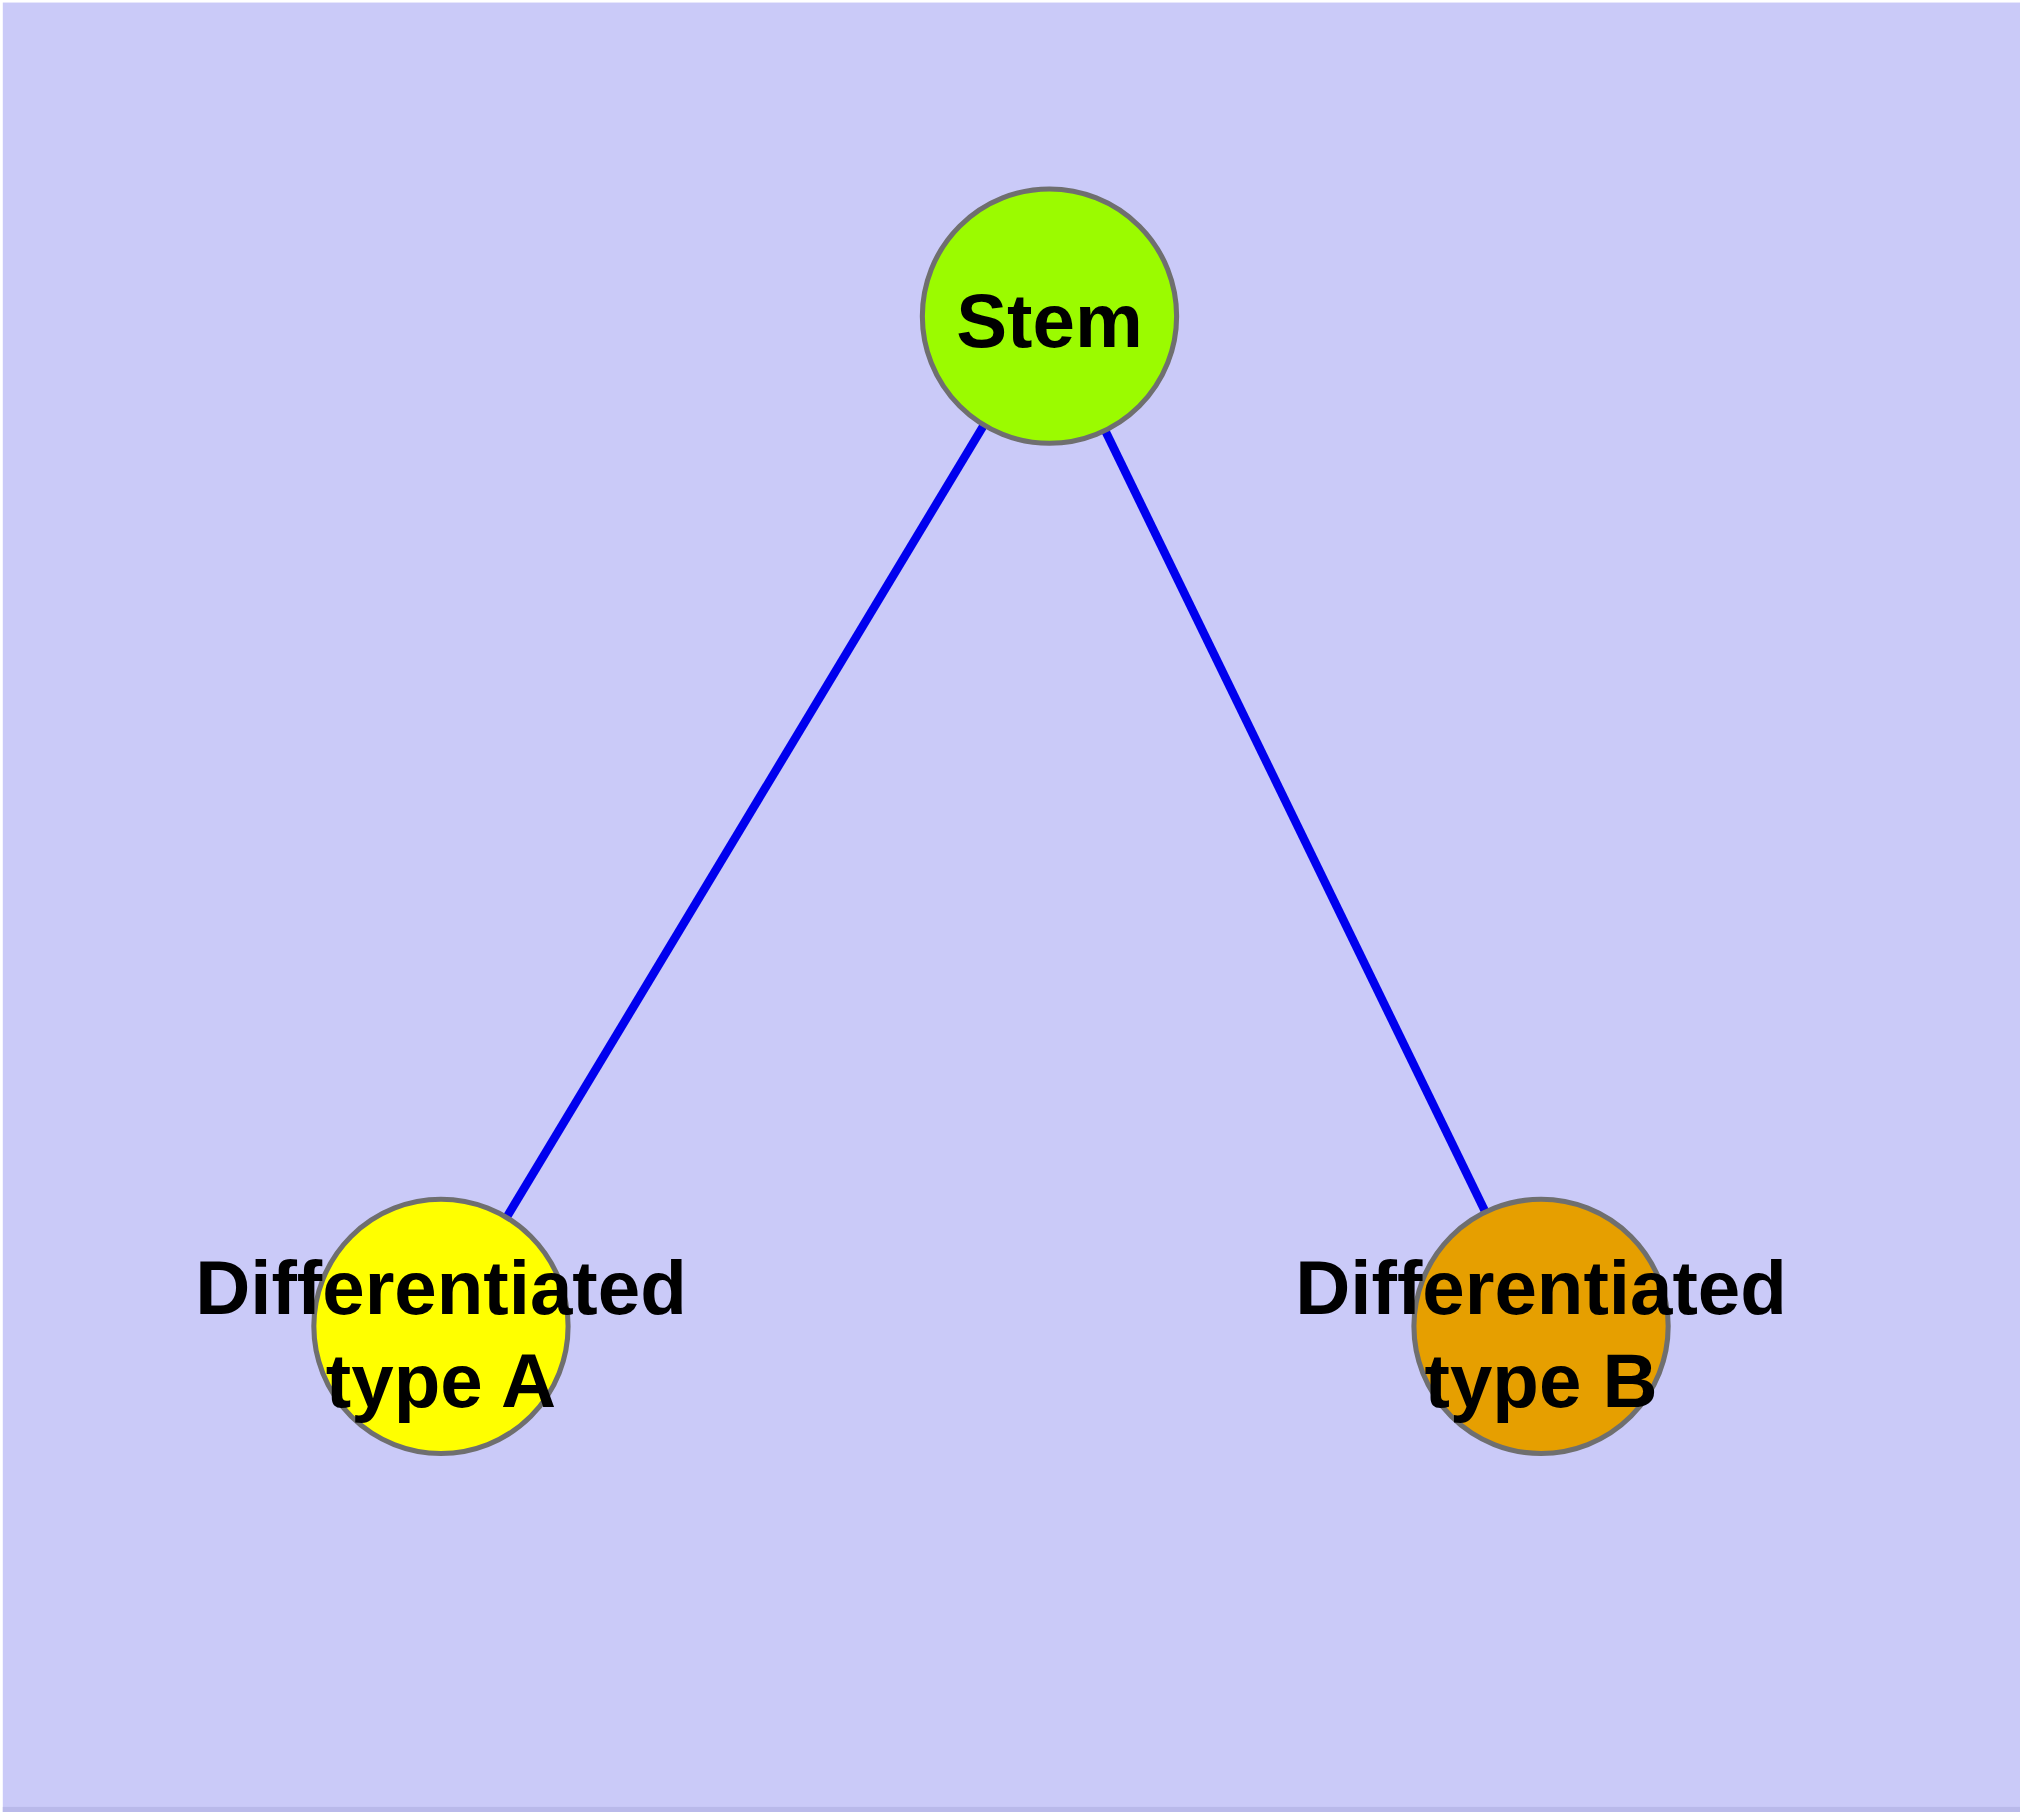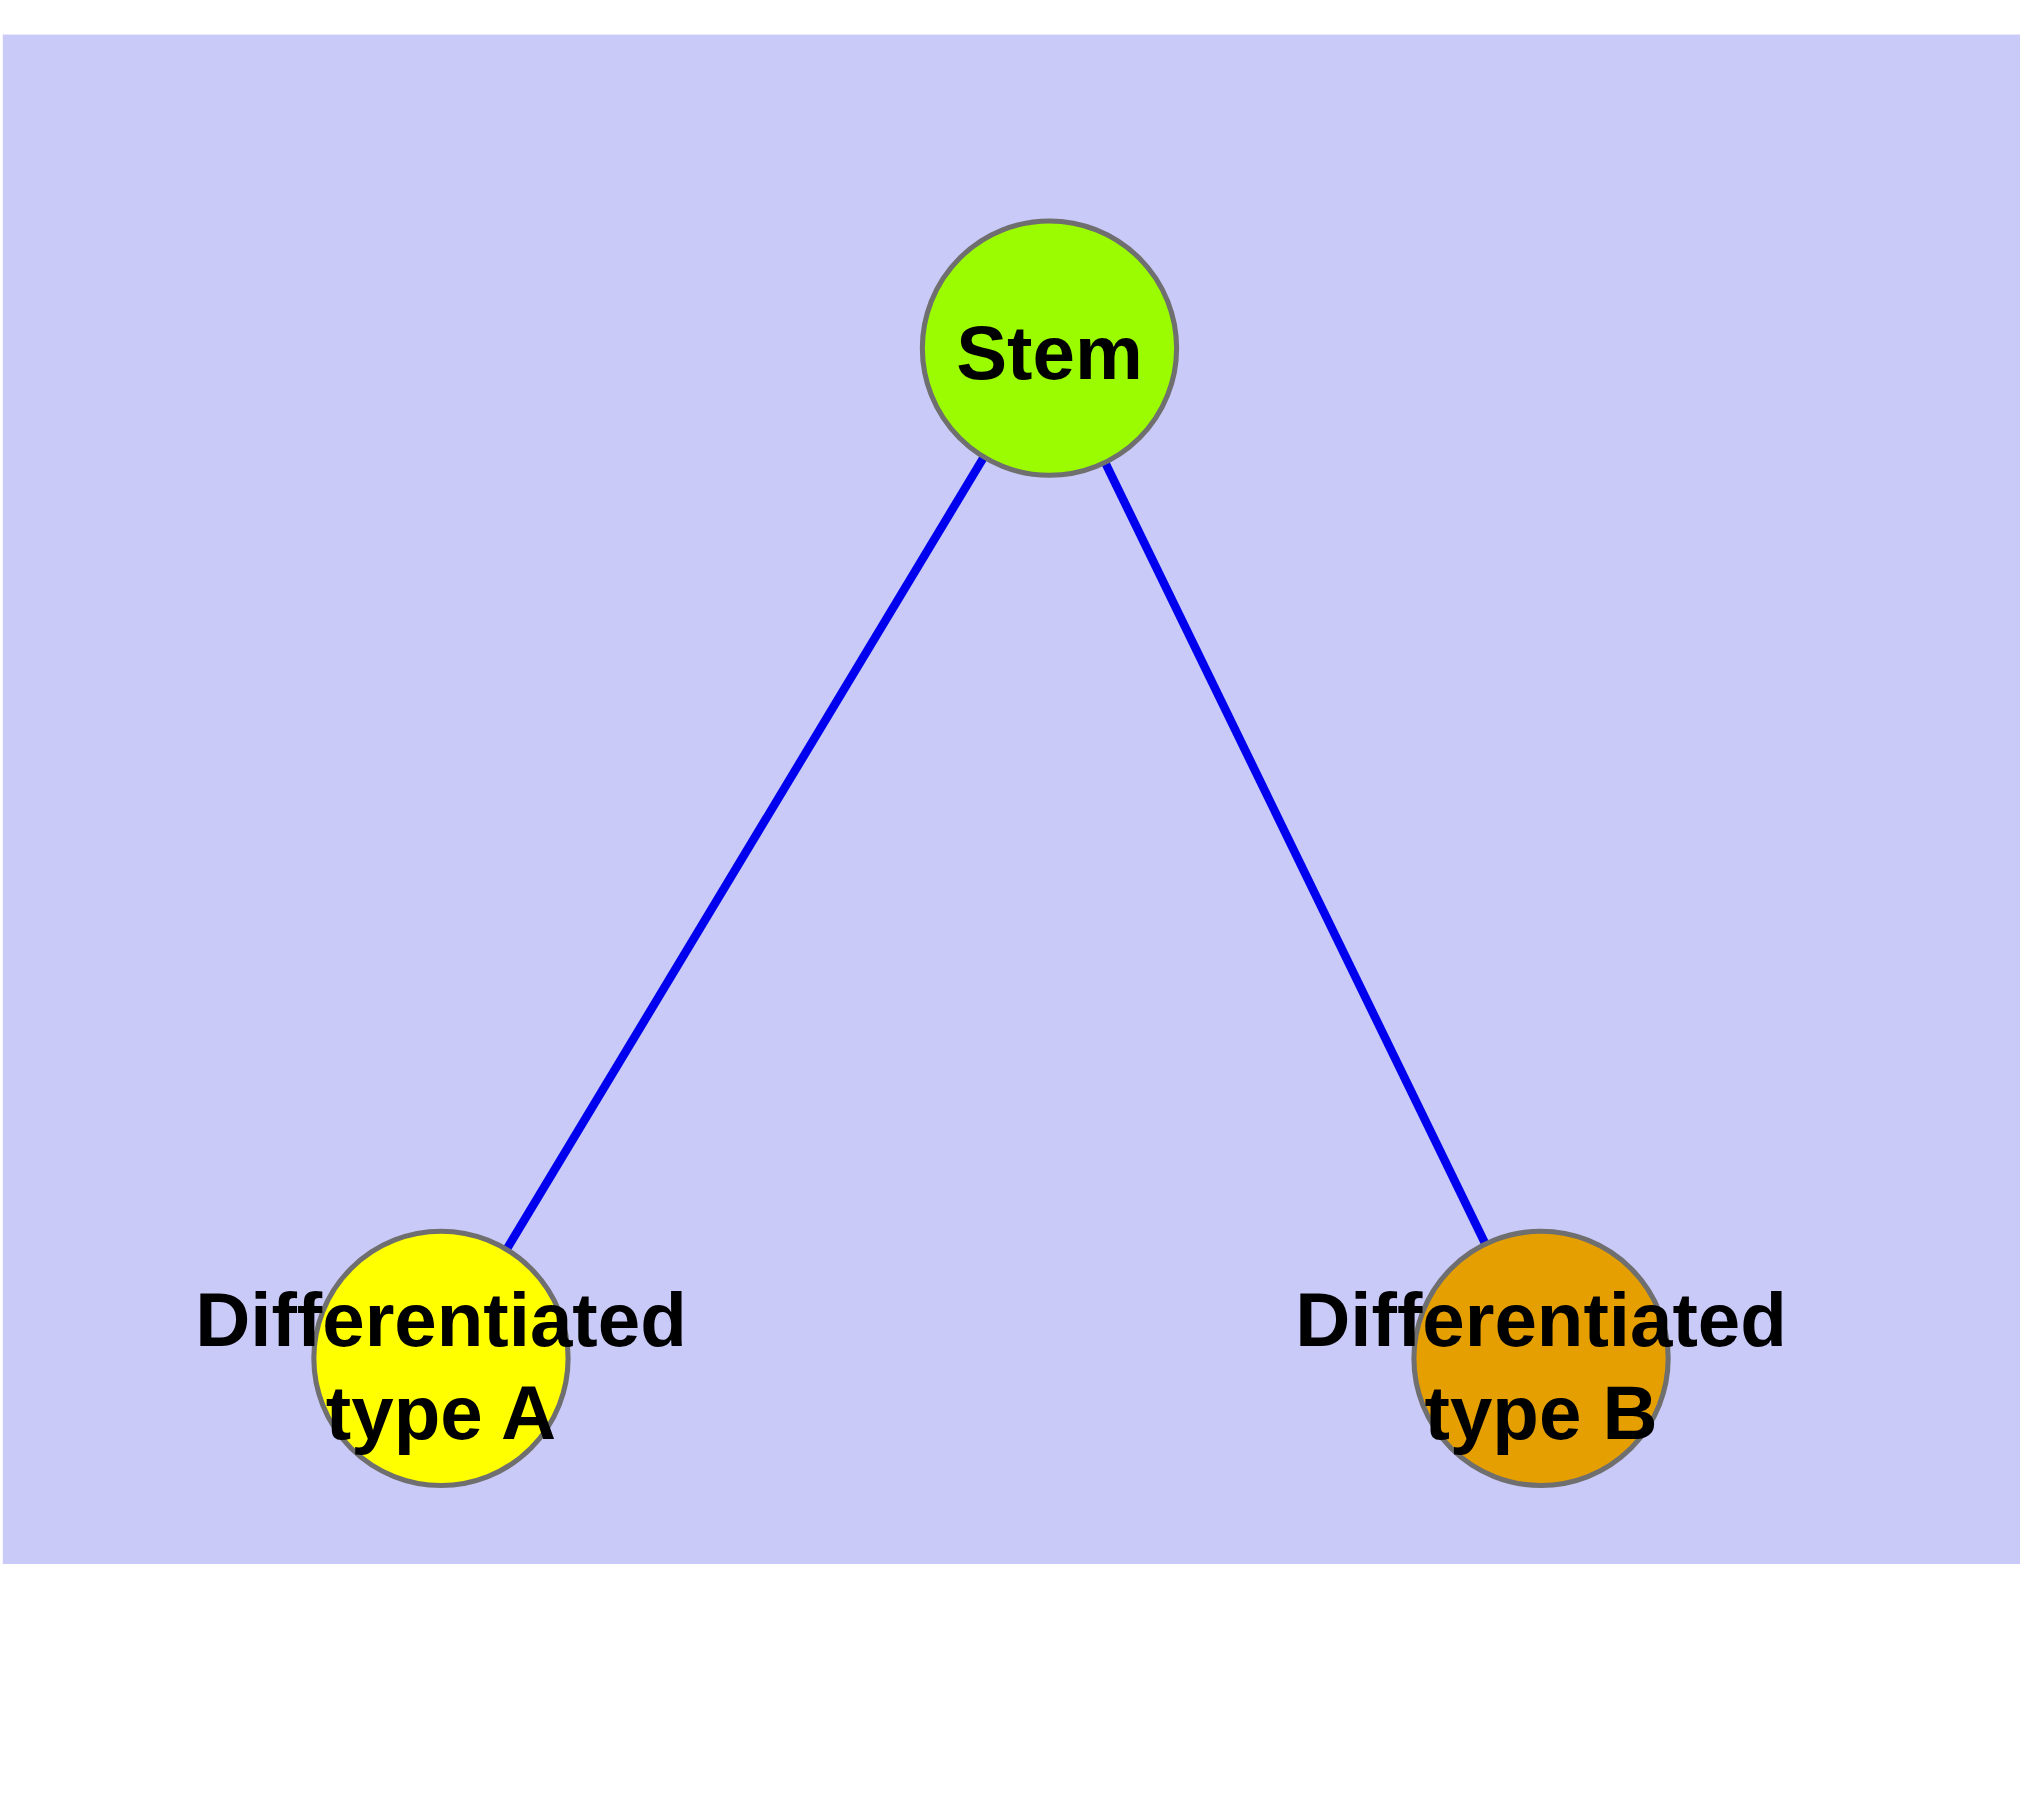--- a/index.html
+++ b/index.html
@@ -4,23 +4,22 @@
 <style>
   html, body {
     margin: 0;
     padding: 0;
     background: #ffffff;
     font-family: "Liberation Sans", sans-serif;
   }
   .canvas-wrap {
     position: relative;
     width: 2021px;
-    height: 1532px;
+    height: 1812px;
     overflow: hidden;
-    margin-top: 32px;
   }
   svg {
     display: block;
   }
   .node-label {
     font-family: "Liberation Sans", sans-serif;
     font-weight: bold;
     font-size: 90px;
     fill: #000000;
     text-anchor: middle;

